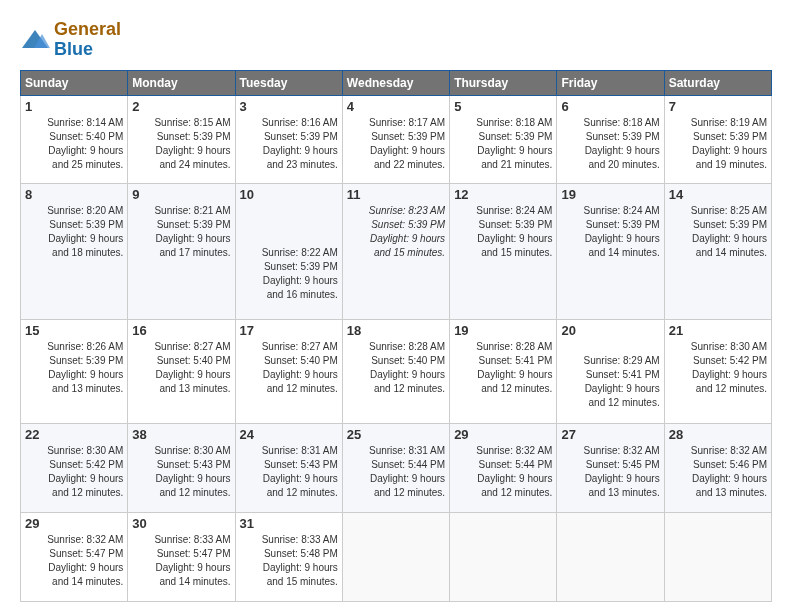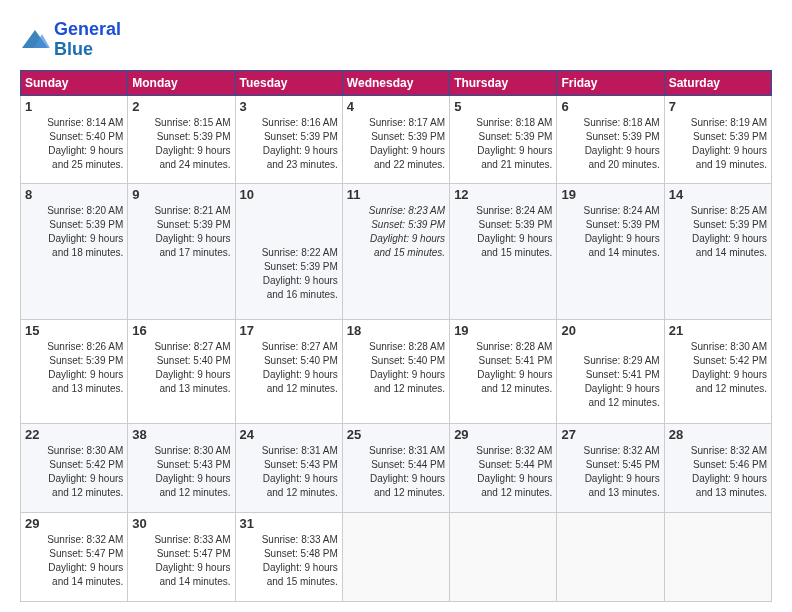--- a/index.html
+++ b/index.html
@@ -28,21 +28,21 @@
       align-items: center;
       gap: 4px;
     }
     .logo-text {
       font-size: 18px;
       font-weight: bold;
       color: #333;
       line-height: 1.1;
     }
     .logo-text span {
-      color: #1d4ed8;
+      color: #a16207;
     }
     .logo-icon {
       width: 30px;
       height: 24px;
     }
     .title-block {
       text-align: right;
     }
     .main-title {
       font-size: 32px;
@@ -54,21 +54,21 @@
       color: #555;
     }
     .calendar {
       flex: 1;
       border: 1px solid #ccc;
       border-collapse: collapse;
       width: 100%;
       table-layout: fixed;
     }
     .calendar thead tr th {
-      background-color: #be185d;
+      background-color: #737373;
       color: white;
       font-size: 12px;
       font-weight: bold;
       padding: 5px 4px;
       text-align: left;
       border: 1px solid #1a5a9a;
     }
     .calendar tbody tr td {
       border: 1px solid #ccc;
       vertical-align: top;

